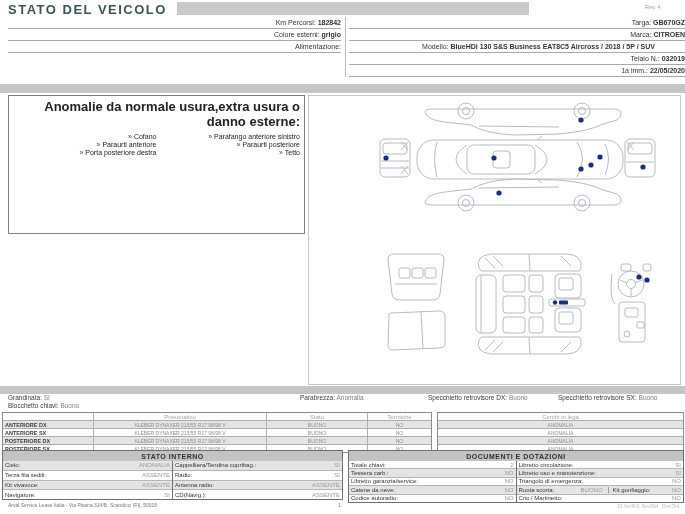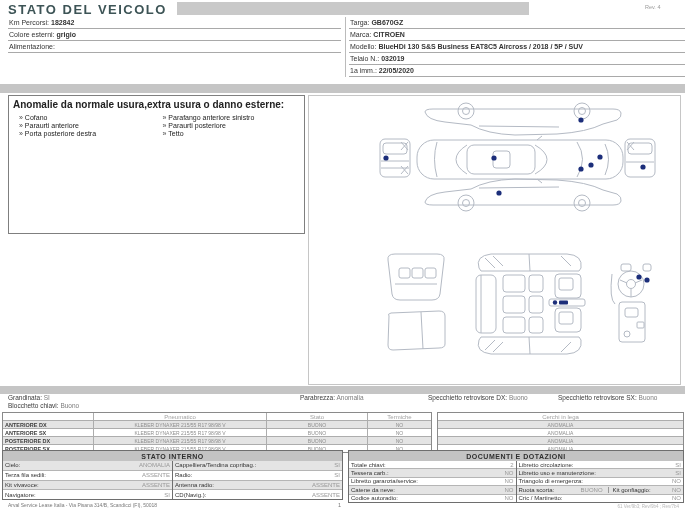--- a/index.html
+++ b/index.html
@@ -1,33 +1,33 @@
 <!DOCTYPE html>
 <html><head>
 <meta charset="utf-8">
 <style>
   html,body{margin:0;padding:0;background:#fafafa;}
   .page{position:relative;width:685px;height:514px;background:#ffffff;overflow:hidden;
-        font-family:"Liberation Sans",sans-serif;color:#333;}
+        font-family:"Liberation Sans",sans-serif;color:#333;text-align:right;}
   
   .page-title{position:absolute;left:8px;top:2px;font-size:13px;font-weight:bold;
               letter-spacing:1.5px;color:#3d5456;}
   .title-bar{position:absolute;left:177px;top:2px;width:352px;height:13px;background:#c9c9c9;}
   .rev{position:absolute;left:645px;top:4px;font-size:5.5px;color:#9a9a9a;}
   .hfields{position:absolute;top:17px;}
   .hfields.leftcol{left:8px;width:333px;}
   .hfields.rightcol{left:345px;width:336px;border-left:1px solid #bbb;padding-left:3px;}
   .hrow{font-size:7px;padding:2px 0 1px 1px;border-bottom:1px solid #a9a9a9;min-height:8px;}
   .hrow .fvalue{font-weight:bold;}
   .hrow.wrap .fcontent{display:inline-block;padding-right:30px;}
   
   .graybar{position:absolute;left:0;width:685px;background:#c5c5c5;}
   
   .abox{position:absolute;left:8px;width:287px;border:1px solid #7f7f7f;background:#fff;padding:3px 4px;}
-  .abox-title{font-size:10px;font-weight:bold;color:#222;}
+  .abox-title{font-size:13px;font-weight:bold;color:#222;}
   .acols{display:flex;margin-top:3px;}
   .acol{width:50%;}
   .aitem{font-size:7px;color:#222;padding:1px 0 0 6px;}
   .aitem::before{content:"\00BB\00A0";color:#444;}
   
   .diagram-panel{position:absolute;left:308px;top:95px;width:373px;height:290px;
                  border:1px solid #c6c6c6;box-sizing:border-box;background:#fff;}
   .svg-ext{position:absolute;left:0;top:2px;}
   .svg-int{position:absolute;left:0;top:148px;}
   

